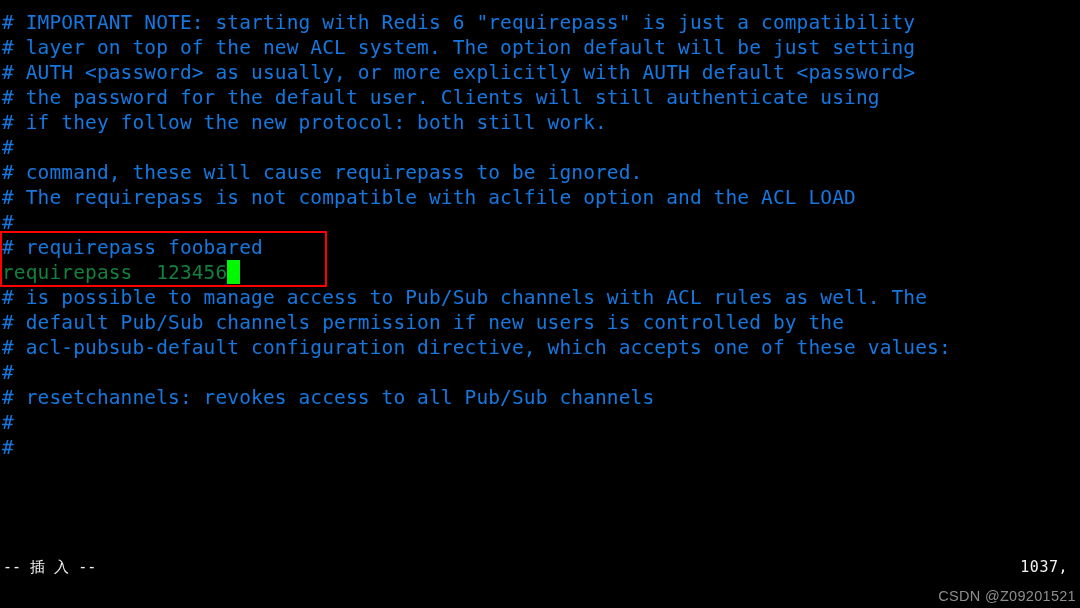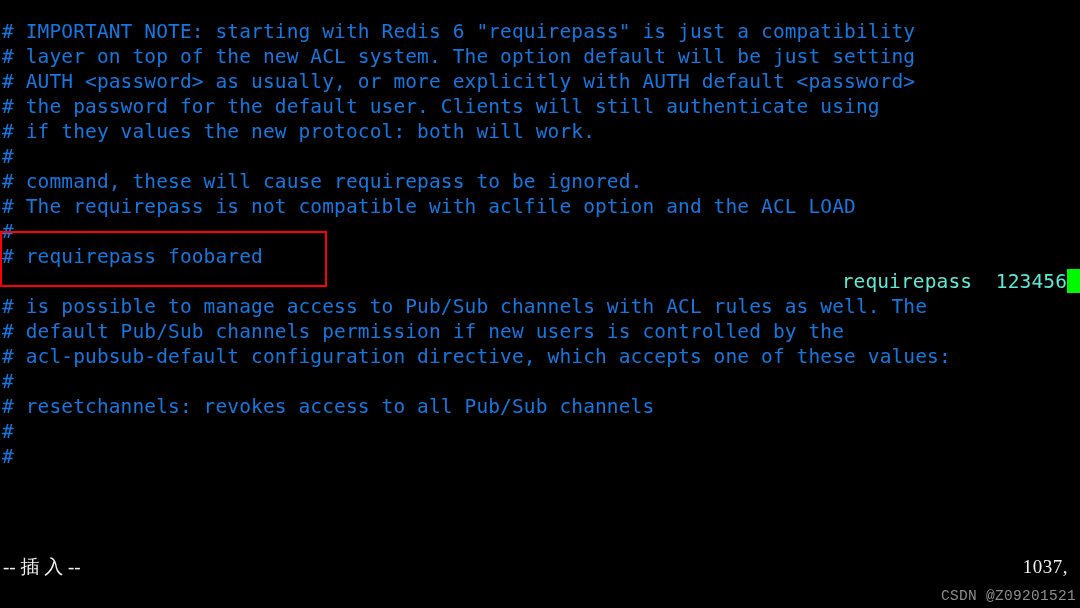--- a/index.html
+++ b/index.html
@@ -21,34 +21,34 @@
     height: 608px;
     background: #000000;
   }
 
   
   #buffer {
     position: absolute;
     left: 0;
     top: 0;
     width: 1080px;
-    padding: 19px 0 0 2px;
+    padding: 10px 0 0 2px;
     box-sizing: border-box;
   }
 
   .line {
     height: 25px;
     line-height: 25px;
     font-size: 19.5px;
     letter-spacing: 0.12px;
     white-space: pre;
     color: #1577e0;
   }
   .line.comment   { color: #1577e0; }
-  .line.active    { color: #5eead4; text-align: right; }
+  .line.active    { color: #15803d; }
 
   
   .cursor-block {
     display: inline-block;
     width: 13px;
     height: 24px;
     background: #00f900;
     vertical-align: -5px;
   }
 
@@ -65,62 +65,61 @@
   }
 
   
   #status-line {
     position: absolute;
     left: 0;
     bottom: 28px;
     width: 1080px;
     height: 26px;
     line-height: 26px;
-    font-size: 19px;
+    font-size: 15px;
     color: #f2f2f2;
     white-space: pre;
-    font-family: Liberation Serif, serif;
   }
   #status-mode {
     position: absolute;
     left: 3px;
     top: 0;
     white-space: pre;
   }
   #status-position {
     position: absolute;
     right: 12px;
     top: 0;
     white-space: pre;
     letter-spacing: 0.5px;
   }
 
   
   #watermark {
     position: absolute;
     right: 4px;
     bottom: 4px;
-    font-family: Liberation Mono, monospace;
+    font-family: Liberation Sans, sans-serif;
     font-size: 14.5px;
     color: #8d8d8d;
     letter-spacing: 0.3px;
     white-space: pre;
   }
 </style>
 </head>
 <body>
 
 <div id="terminal">
 
   <div id="buffer">
       <div class="line comment"><span># IMPORTANT NOTE: starting with Redis 6 "requirepass" is just a compatibility</span></div>
       <div class="line comment"><span># layer on top of the new ACL system. The option default will be just setting</span></div>
       <div class="line comment"><span># AUTH &lt;password&gt; as usually, or more explicitly with AUTH default &lt;password&gt;</span></div>
       <div class="line comment"><span># the password for the default user. Clients will still authenticate using</span></div>
-      <div class="line comment"><span># if they values the new protocol: both will work.</span></div>
+      <div class="line comment"><span># if they follow the new protocol: both still work.</span></div>
       <div class="line comment"><span>#</span></div>
       <div class="line comment"><span># command, these will cause requirepass to be ignored.</span></div>
       <div class="line comment"><span># The requirepass is not compatible with aclfile option and the ACL LOAD</span></div>
       <div class="line comment"><span>#</span></div>
       <div class="line comment"><span># requirepass foobared</span></div>
       <div class="line active"><span>requirepass  123456</span><span class="cursor-block"></span></div>
       <div class="line comment"><span># is possible to manage access to Pub/Sub channels with ACL rules as well. The</span></div>
       <div class="line comment"><span># default Pub/Sub channels permission if new users is controlled by the</span></div>
       <div class="line comment"><span># acl-pubsub-default configuration directive, which accepts one of these values:</span></div>
       <div class="line comment"><span>#</span></div>

